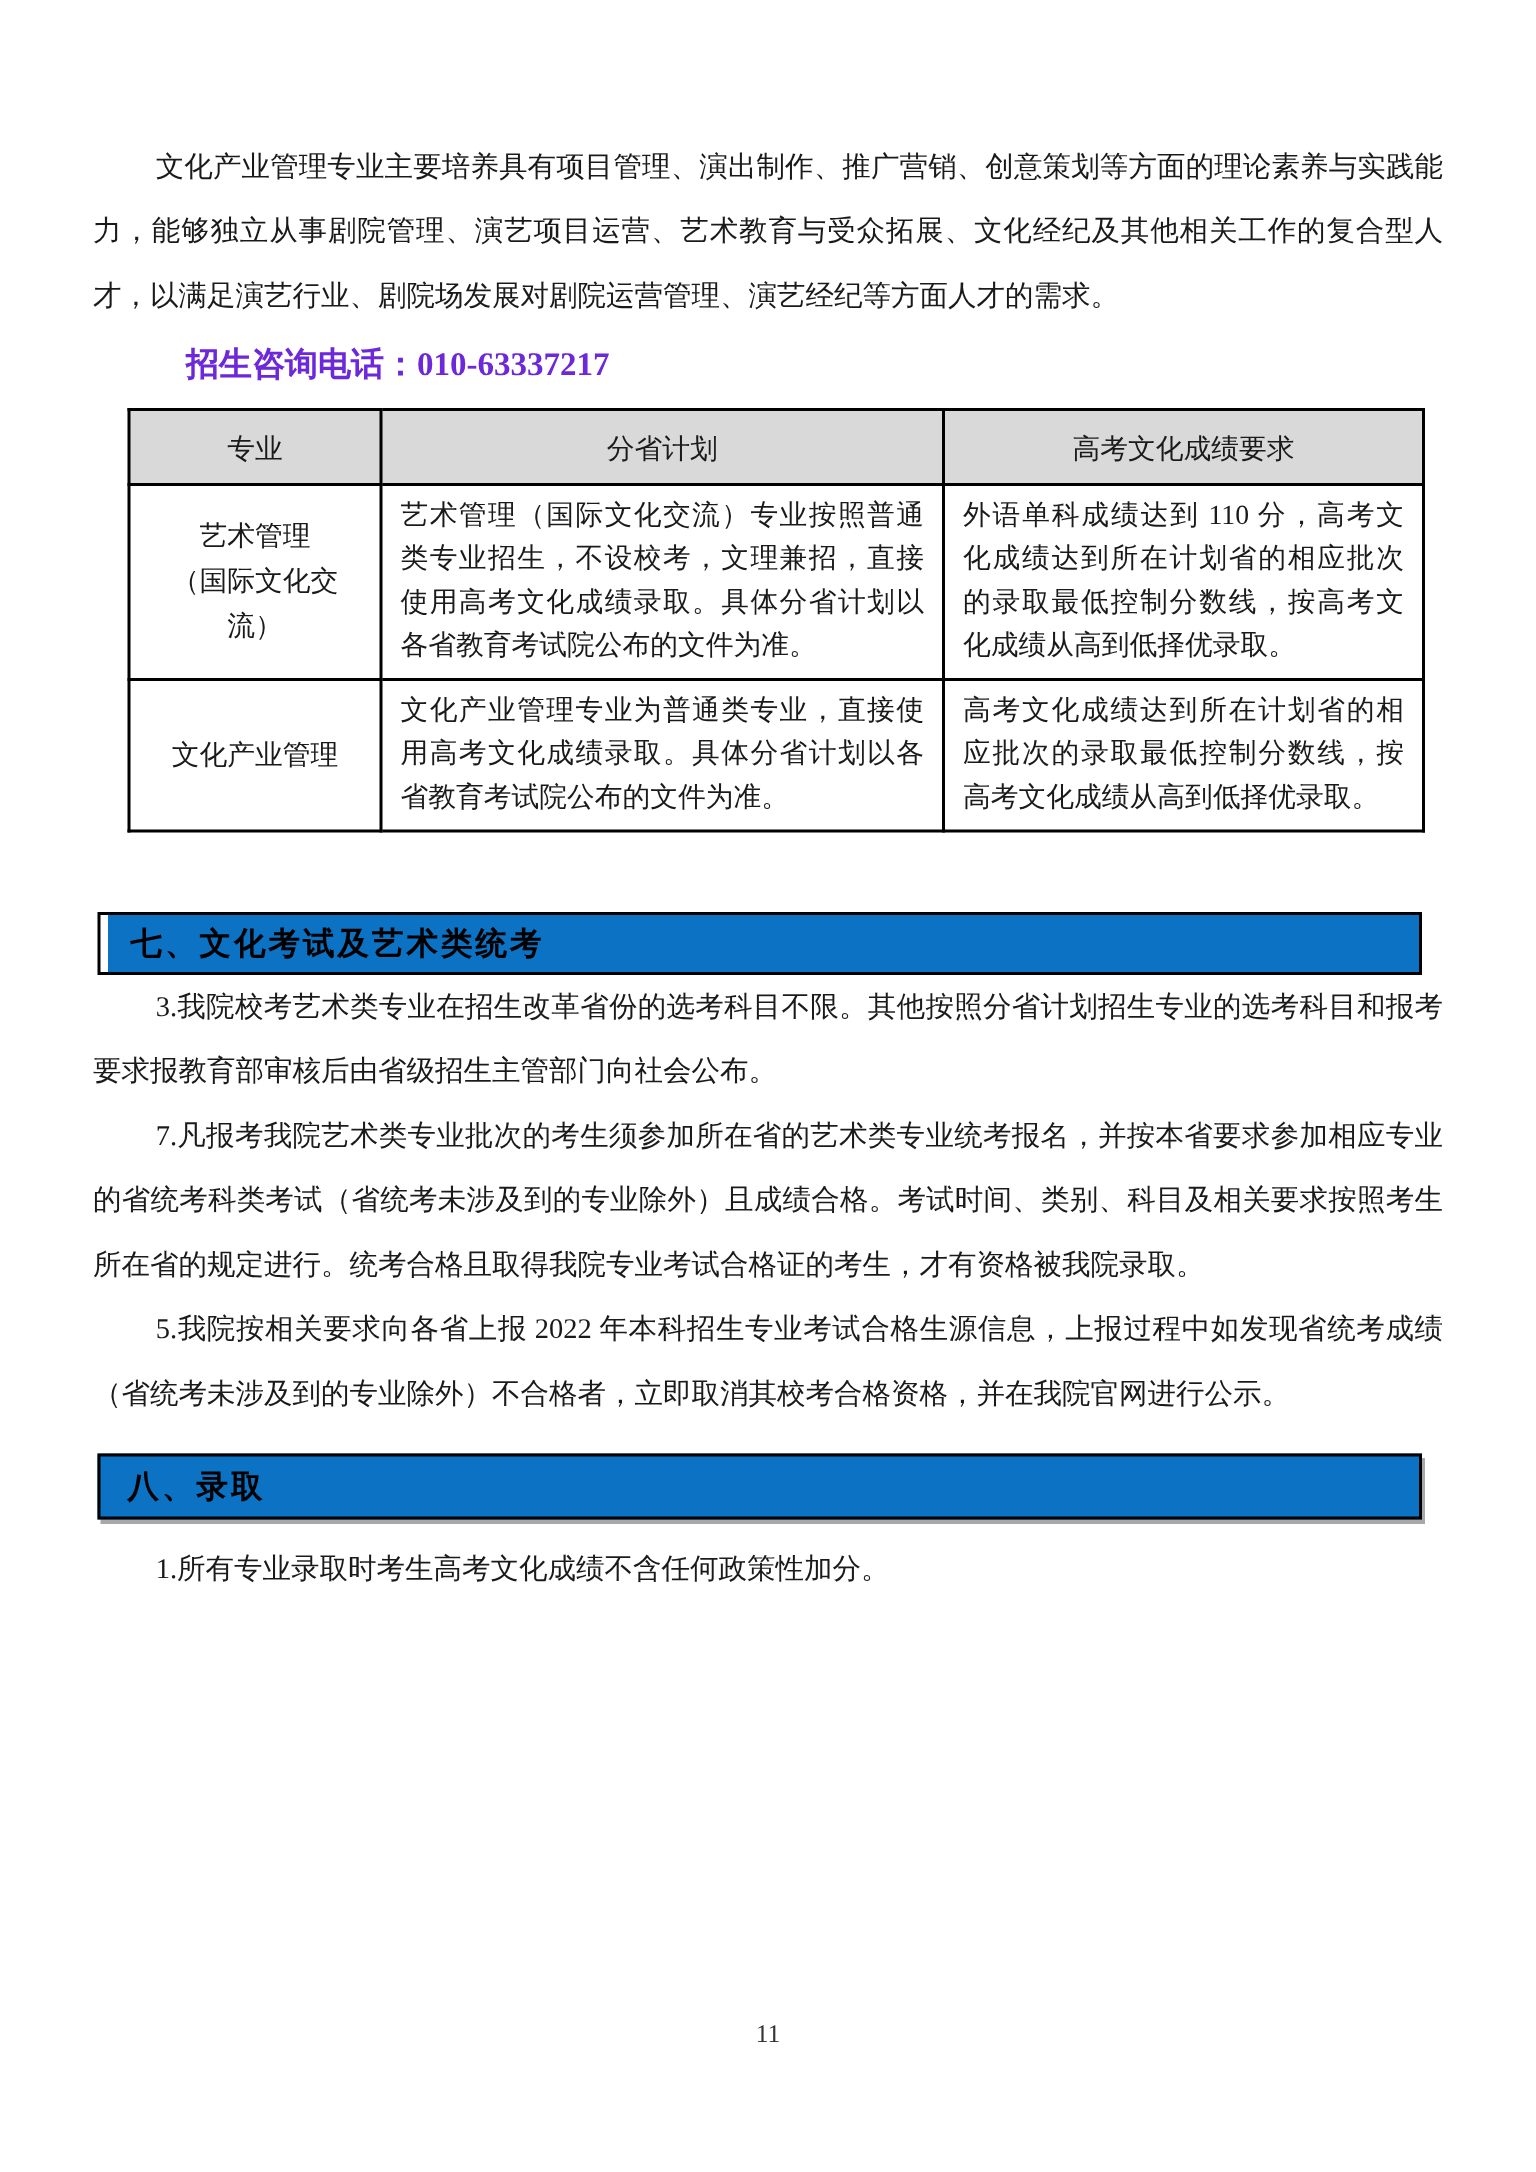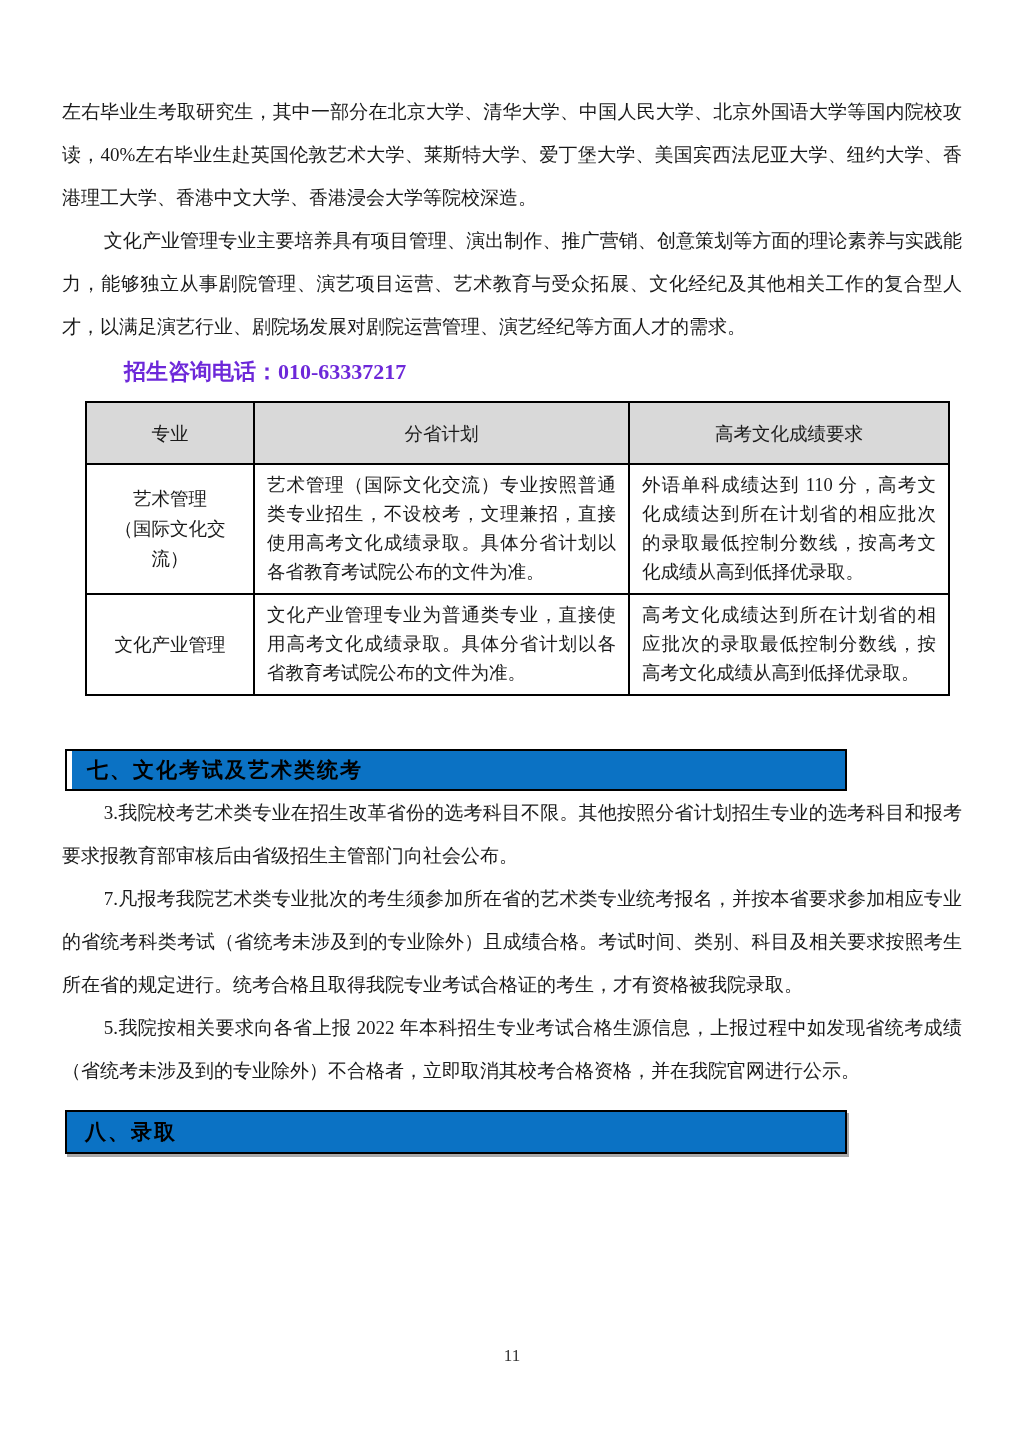--- a/index.html
+++ b/index.html
@@ -39,21 +39,21 @@
     margin:8px 0 0 23px;
   }
   .plan-table th, .plan-table td {
     border:2px solid #000;
     font-size:18.5px;
     font-weight:normal;
     box-sizing:border-box;
   }
   .plan-table thead th {
     background:var(--table-header-bg,#D9D9D9);
-    height:62px;
+    height:50px;
     text-align:center;
     vertical-align:middle;
   }
   .col-major { width:168px; }
   .col-plan  { width:375px; }
   .col-req   { width:320px; }
   .cell-major {
     text-align:center;
     vertical-align:middle;
     line-height:30px;
@@ -66,21 +66,21 @@
     text-align:justify;
     text-justify:inter-ideograph;
     vertical-align:middle;
     border-radius:21px;
   }
   tr.row-1 td { height:120px; }
   tr.row-2 td { height:101px; }
 
   .banner {
     box-sizing:border-box;
-    width:782px;
+    width:883px;
     margin-left:3px;
     border:2px solid #000;
     height:42px;
     display:flex;
     align-items:center;
     font-weight:bold;
     font-size:21px;
     color:#000;
     letter-spacing:2px;
   }
@@ -108,21 +108,20 @@
     font-size:17px;
     color:#333;
   }
 </style>
 </head>
 <body>
 
 <div class="page">
   <div class="content">
 
-    <p class="body-para">左右毕业生考取研究生，其中一部分在北京大学、清华大学、中国人民大学、北京外国语大学等国内院校攻读，40%左右毕业生赴英国伦敦艺术大学、莱斯特大学、爱丁堡大学、美国宾西法尼亚大学、纽约大学、香港理工大学、香港中文大学、香港浸会大学等院校深造。</p>
 
     <p class="body-para indent">文化产业管理专业主要培养具有项目管理、演出制作、推广营销、创意策划等方面的理论素养与实践能力，能够独立从事剧院管理、演艺项目运营、艺术教育与受众拓展、文化经纪及其他相关工作的复合型人才，以满足演艺行业、剧院场发展对剧院运营管理、演艺经纪等方面人才的需求。</p>
 
     <p class="phone-line">招生咨询电话：010-63337217</p>
 
     <table class="plan-table">
       <colgroup>
         <col class="col-major">
           <col class="col-plan">
           <col class="col-req">
@@ -159,17 +158,18 @@
     </div>
 
     <p class="body-para indent">3.我院校考艺术类专业在招生改革省份的选考科目不限。其他按照分省计划招生专业的选考科目和报考要求报教育部审核后由省级招生主管部门向社会公布。</p>
     <p class="body-para indent">7.凡报考我院艺术类专业批次的考生须参加所在省的艺术类专业统考报名，并按本省要求参加相应专业的省统考科类考试（省统考未涉及到的专业除外）且成绩合格。考试时间、类别、科目及相关要求按照考生所在省的规定进行。统考合格且取得我院专业考试合格证的考生，才有资格被我院录取。</p>
     <p class="body-para indent">5.我院按相关要求向各省上报 2022 年本科招生专业考试合格生源信息，上报过程中如发现省统考成绩（省统考未涉及到的专业除外）不合格者，立即取消其校考合格资格，并在我院官网进行公示。</p>
 
     <div class="banner banner-8">
       <span>八、录取</span>
     </div>
 
+    <p class="body-para indent after-banner-8">1.所有专业录取时考生高考文化成绩不含任何政策性加分。</p>
 
   </div>
 
   <div class="page-number">11</div>
 </div>
 
 </body></html>

